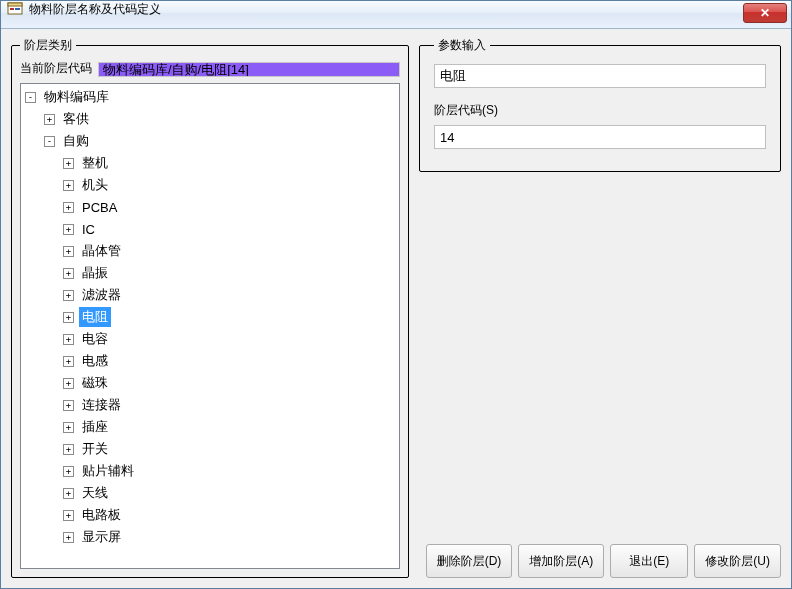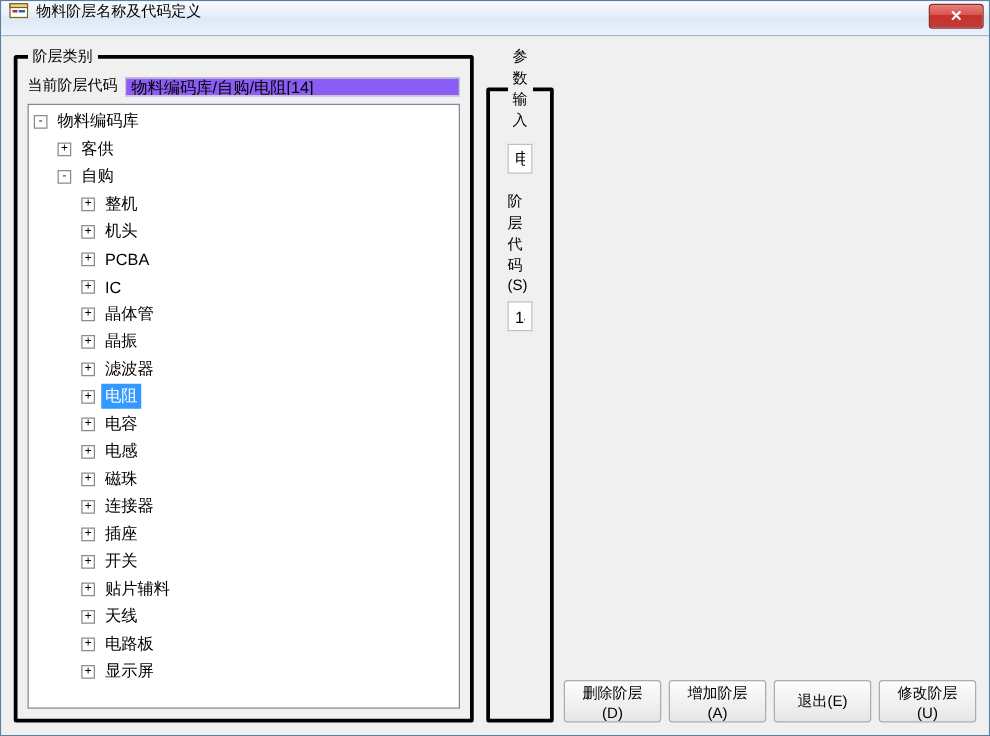--- a/index.html
+++ b/index.html
@@ -33,21 +33,21 @@
     display:flex; align-items:center; justify-content:center;
   }
   .close-x { color:#fff; font-weight:bold; font-size:12px; line-height:1; }
   
   .client {
     flex:1; background:#f0f0f0;
     padding:8px 10px 10px 10px;
     display:flex; gap:10px;
   }
   fieldset.group {
-    border:3px solid #000000;
+    border:1px solid #000000;
     border-radius:2px;
     background:#f0f0f0;
     margin:0; padding:6px 8px 8px 8px;
     min-width:0;
   }
   fieldset.group > legend {
     font-size:12px; color:#000; padding:0 4px;
   }
   .left-col {
     width:398px; display:flex; flex-direction:column;
@@ -80,21 +80,21 @@
     font-size:9px; line-height:1; color:#000; margin-right:5px;
     font-family:Consolas, monospace;
     cursor:default;
   }
   .label { padding:1px 3px; }
   .selected .label {
     background:#3399ff; color:#fff;
   }
   
   .right-col {
-    flex:1; display:flex; flex-direction:row; gap:8px;
+    flex:1; display:flex; flex-direction:column; gap:8px;
   }
   .right-col .group.params {
     padding:10px 14px 14px 14px;
   }
   .field-label { margin:6px 0 6px 0; display:block; }
   .text-input {
     width:100%; height:24px; border:1px solid #bfbfbf; background:#fff;
     padding:3px 5px; font-family:inherit; font-size:13px;
     margin-bottom:8px;
   }

